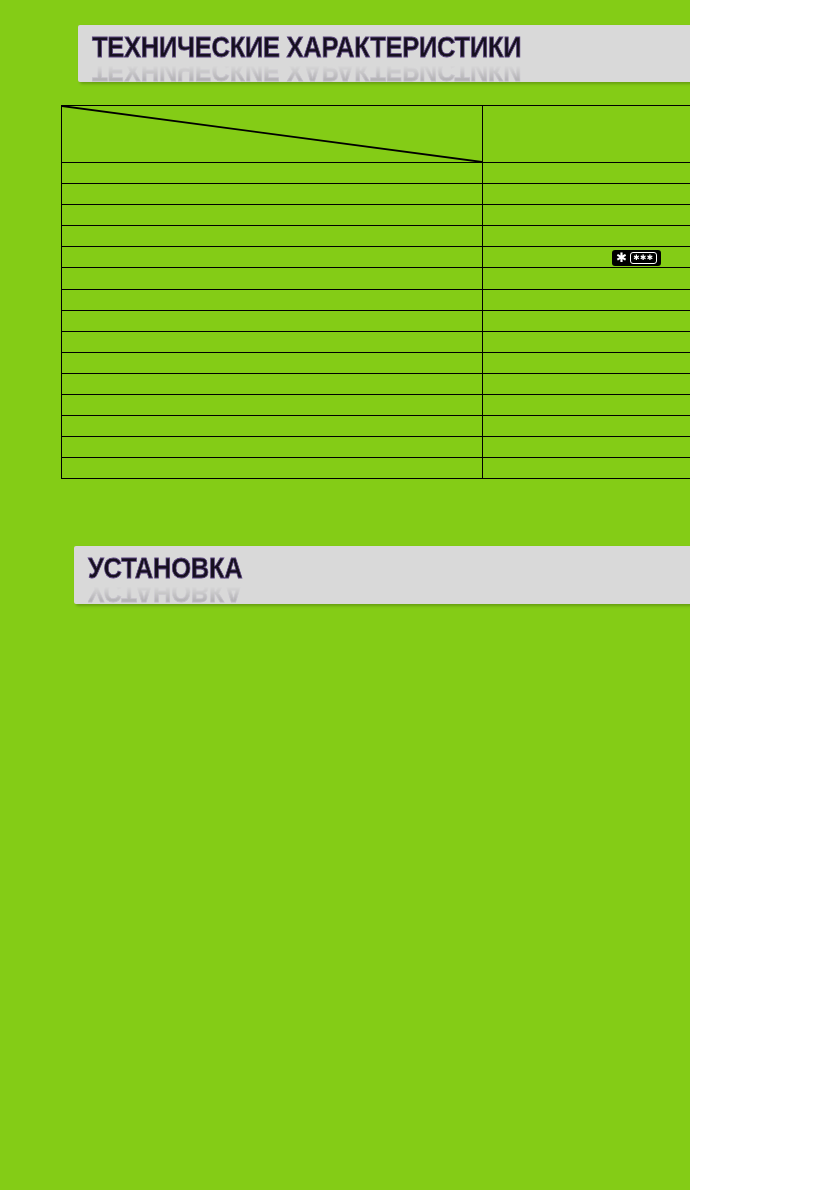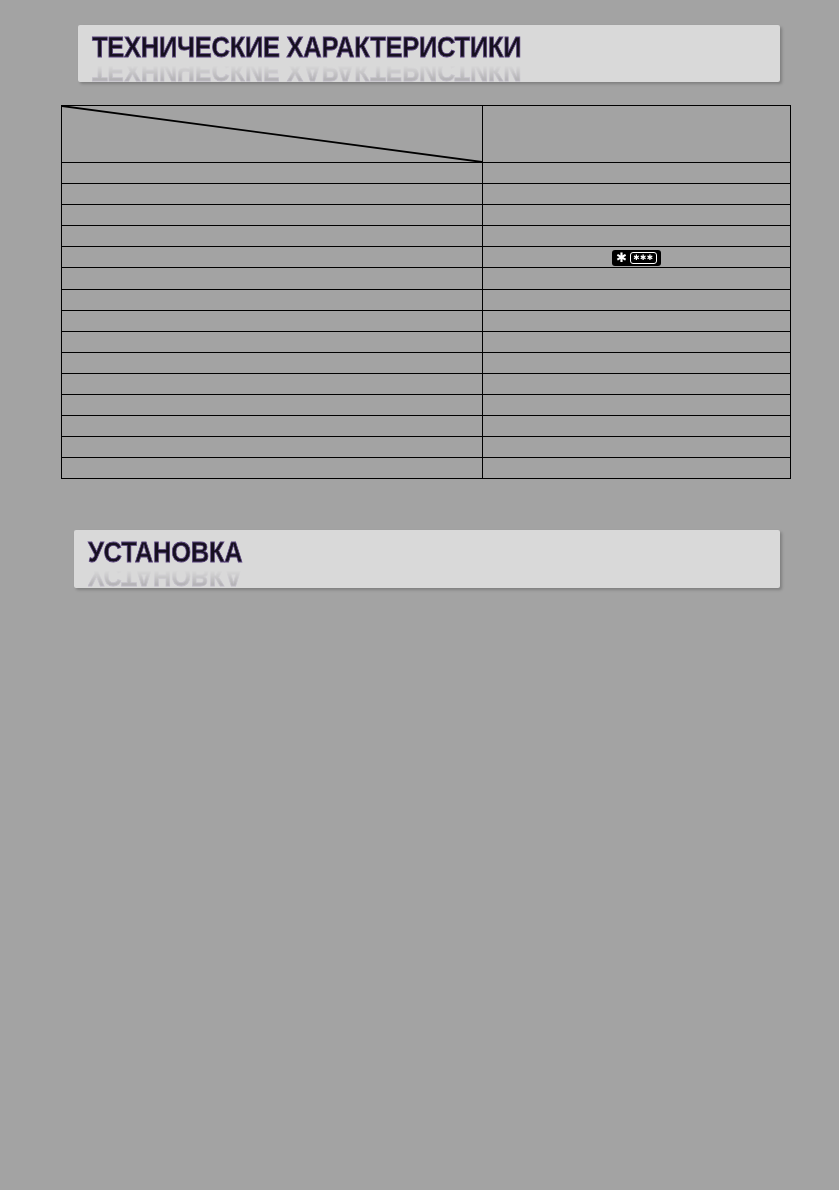--- a/index.html
+++ b/index.html
@@ -1,27 +1,27 @@
 <!DOCTYPE html>
 <html><head>
 <meta charset="utf-8">
 <style>
   html,body { margin:0; padding:0; background:#ffffff; }
   .page {
-    position:relative; width:839px; height:1190px; background:#a3a3a3;
+    position:relative; width:690px; height:1190px; background:#84cc16;
     font-family:"Liberation Sans", sans-serif; overflow:hidden;
   }
 
   
   .section-bar {
     position:absolute; background:#d9d9d9; border-radius:2px;
     box-shadow:2px 2px 3px rgba(0,0,0,0.22);
   }
   #bar-specs   { left:78px; top:25px;  width:702px; height:57px; }
-  #bar-install { left:74px; top:530px; width:706px; height:58px; }
+  #bar-install { left:74px; top:546px; width:706px; height:58px; }
 
   .bar-text-wrap {
     position:absolute; left:14px; top:7px;
     transform:scaleX(0.85); transform-origin:0 0;
   }
   .hdr-line {
     display:block; font-size:30px; font-weight:700; line-height:1.02;
     color:#16101f; -webkit-text-stroke:0.8px #5c4680;
     letter-spacing:-0.3px; white-space:nowrap;
   }

